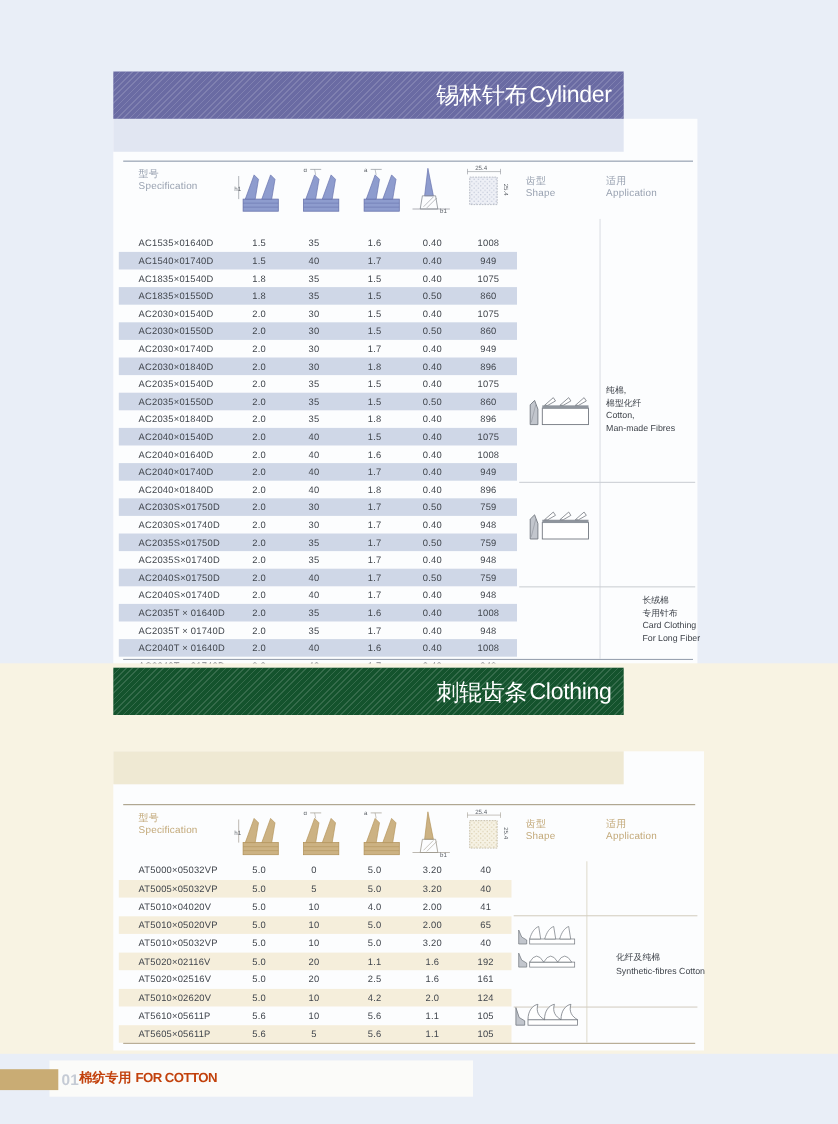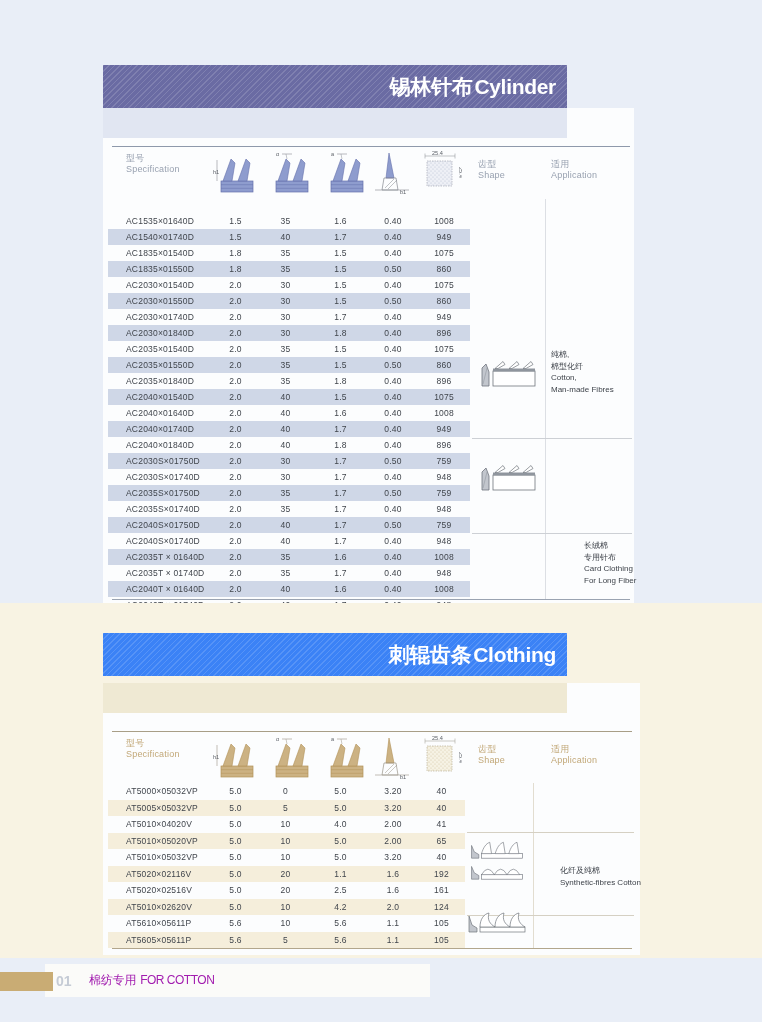--- a/index.html
+++ b/index.html
@@ -5,23 +5,23 @@
   *{margin:0;padding:0;box-sizing:border-box}
   html,body{background:#dfe6ef}
   .page{position:relative;width:762px;height:1022px;margin:0 auto;background:#e9eef7;
         font-family:"Liberation Sans",sans-serif;overflow:hidden}
 
   
   .banner{position:absolute;left:103px;width:464px;height:43px}
   .banner::after{content:"";position:absolute;inset:0;
         background:repeating-linear-gradient(135deg,rgba(255,255,255,.14) 0 1px,transparent 1px 4px)}
   .banner-cyl{top:65px;background:#6a6ba3}
-  .banner-lic{top:633px;background:#3b82f6}
+  .banner-lic{top:607px;background:#14532d}
   .banner-title{position:absolute;right:11px;top:0;height:43px;display:flex;align-items:center;
-        color:#fff;font-weight:bold;font-size:21px;letter-spacing:-.3px;z-index:2}
+        color:#fff;font-weight:normal;font-size:21px;letter-spacing:-.3px;z-index:2}
   .bt-en{margin-left:2px}
 
   
   .cream-band{position:absolute;left:0;top:603px;width:762px;height:355px;background:#f8f3e3}
   .panel{position:absolute;background:#fcfdfe}
   .panel-cyl{left:103px;top:108px;width:531px;height:502px}
   .panel-lic{left:103px;top:683px;width:537px;height:272px}
   .strip{position:absolute;left:103px;width:464px;height:30px}
   .strip-cyl{top:108px;background:#e1e6f2}
   .strip-lic{top:683px;background:#efe9d3}
@@ -50,21 +50,21 @@
   .c-h{width:45px}.c-angle{width:55px}.c-a{width:55px}.c-b{width:50px}.c-n{flex:1}
 
   
   .app{position:absolute;font-size:8px;line-height:11.5px;color:#3e434a;white-space:pre-line}
   .shape-svg{position:absolute}
 
   
   .footer-band{position:absolute;left:45px;top:964px;width:385px;height:33px;background:#fbfbf9}
   .footer-tab{position:absolute;left:0;top:972px;width:53px;height:19px;background:#c9ac74}
   .footer-num{position:absolute;left:56px;top:973px;font-size:14px;font-weight:bold;color:#c5cbd5}
-  .footer-label{position:absolute;left:89px;top:972px;font-size:12px;font-weight:normal;color:#a21caf;letter-spacing:-.2px}
+  .footer-label{position:absolute;left:72px;top:972px;font-size:12px;font-weight:bold;color:#c2410c;letter-spacing:-.2px}
   .footer-label .en{margin-left:4px;letter-spacing:-.5px}
 </style>
 </head>
 <body>
 
 <div class="page">
 
   <div class="panel panel-cyl"></div>
   <div class="strip strip-cyl"></div>
 

